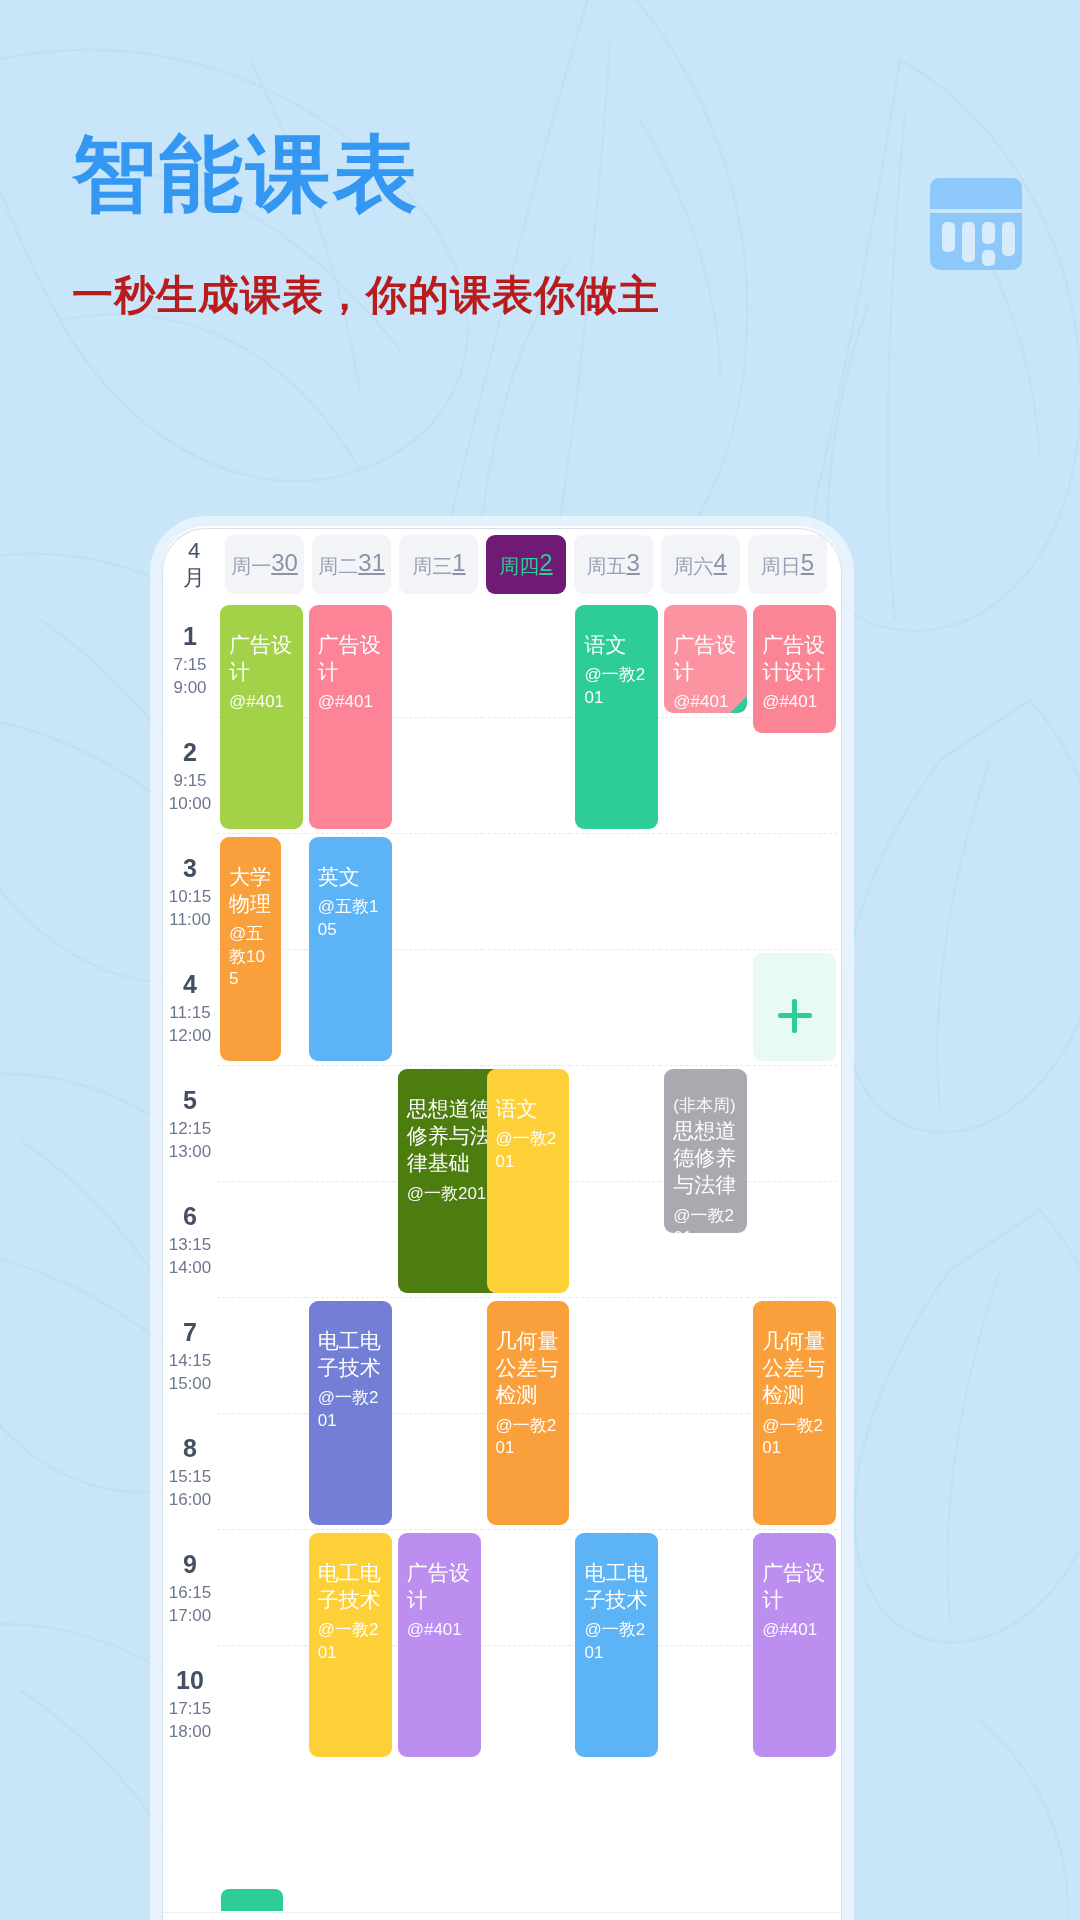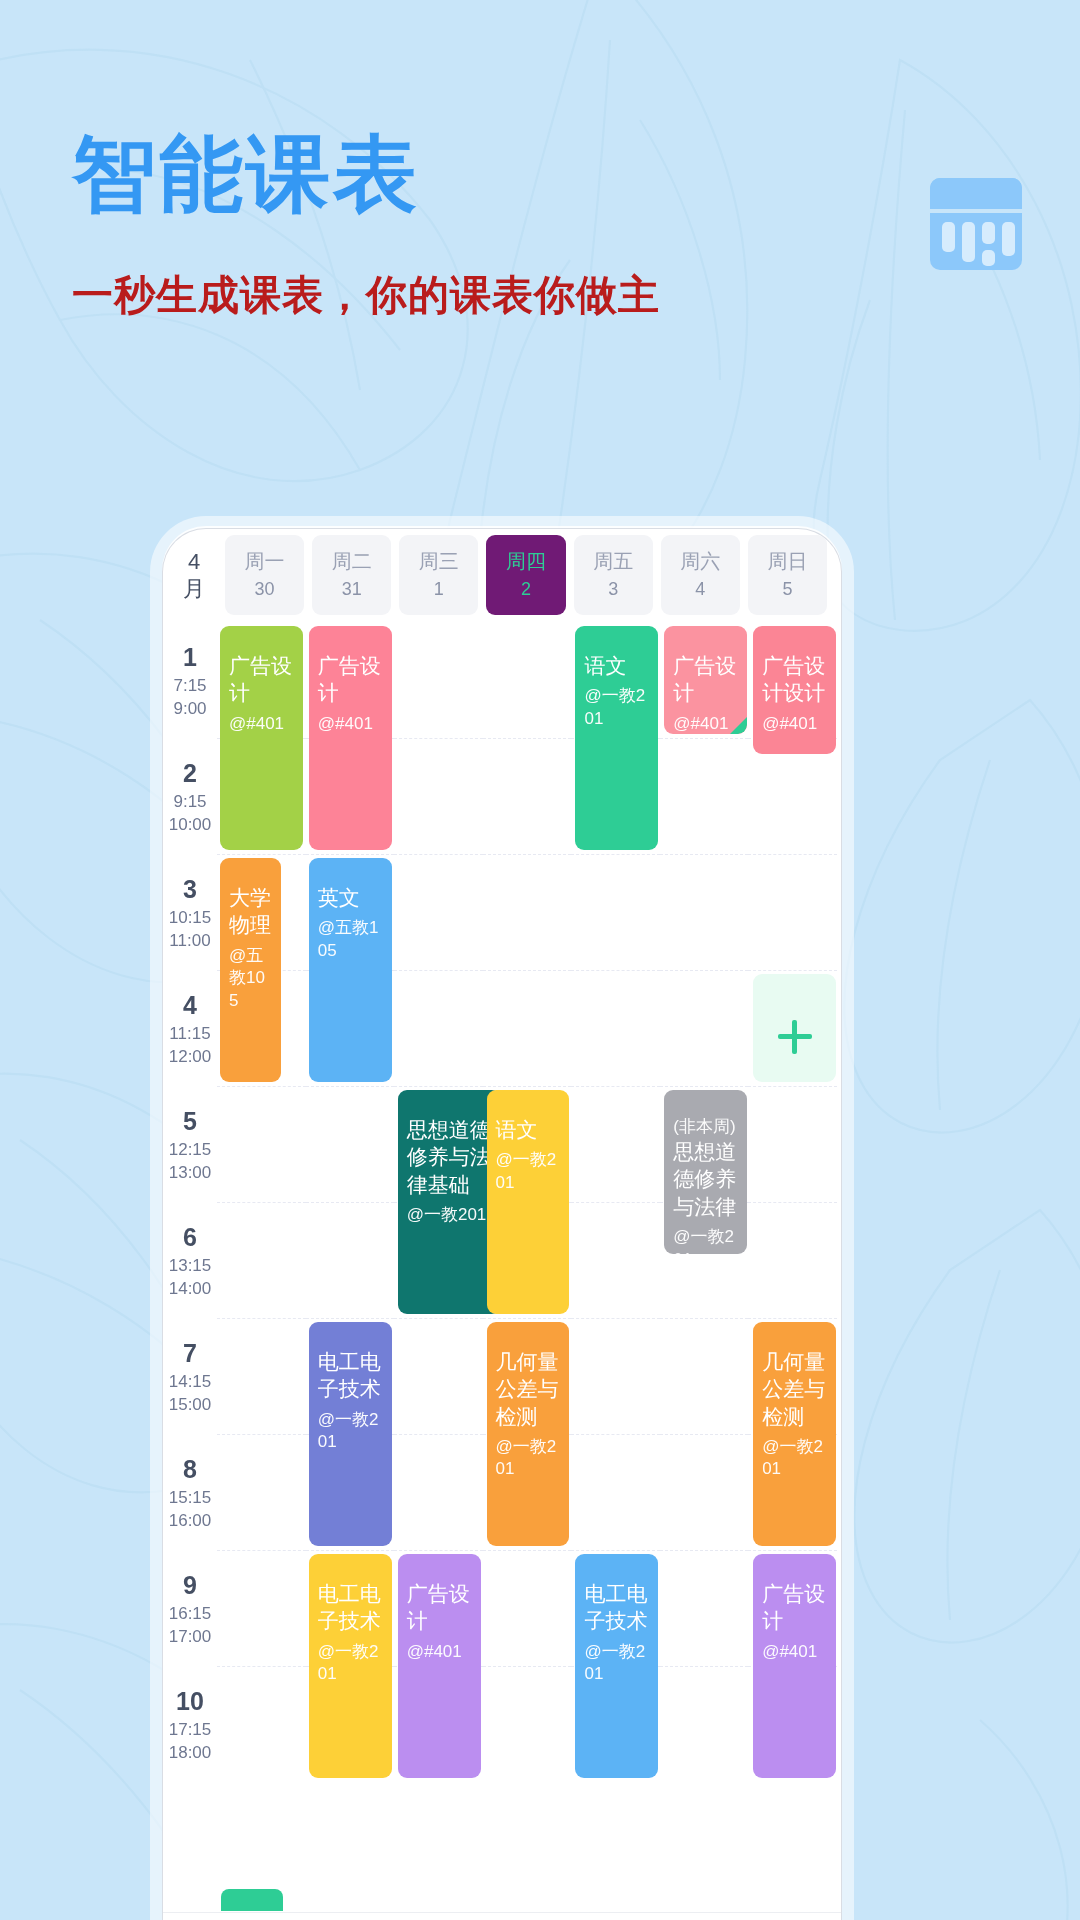--- a/index.html
+++ b/index.html
@@ -66,25 +66,25 @@
   .grid-wrap { padding: 0 4px 0 0; }
 
   .dayrow { display: flex; padding: 6px 6px 8px 4px; }
   .monthcell {
     width: 54px; flex: 0 0 54px; display: flex; flex-direction: column;
     align-items: center; justify-content: center;
     font-size: 22px; color: #454f63; line-height: 1.25; font-weight: 500;
   }
   .daycell {
     flex: 1 1 0; margin: 0 4px; border-radius: 9px; background: #f3f4f7;
-    display: flex; flex-direction: column; align-items: center; justify-content: center;
+    display: flex; flex-direction: row; align-items: flex-end; justify-content: center;
     padding: 11px 0 13px;
   }
   .daycell .dw { font-size: 20px; color: #9aa1b4; line-height: 1.5; }
-  .daycell .dn { font-size: 18px; color: #8b93a8; line-height: 1.45; }
+  .daycell .dn { font-size: 24px; color: #8b93a8; line-height: 1.45; text-decoration: underline; }
   .daycell.today { background: #701a75; }
   .daycell.today .dw, .daycell.today .dn { color: #2ecd95; }
 
   .body-rows { position: relative; }
   .srow { display: flex; height: 116px; }
   .timecell {
     width: 54px; flex: 0 0 54px; display: flex; flex-direction: column;
     align-items: center; justify-content: center; line-height: 1.35;
   }
   .timecell .no { font-size: 25px; font-weight: 700; color: #454f63; }
@@ -388,21 +388,21 @@
             <div class="cname">大学物理</div>
             <div class="cloc">@五教105</div>
           </div>
           <div class="course" style="left: 91.8571px; width: 82.8571px; top: 235px; height: 224px; background: rgb(92, 179, 245);">
             <div class="cname">英文</div>
             <div class="cloc">@五教105</div>
           </div>
           <div class="course addslot" style="left: 536.143px; width: 82.8571px; top: 351px; height: 108px; background: rgb(232, 251, 242);">
             <div class="pl"></div>
           </div>
-          <div class="course" style="left: 180.714px; width: 103px; top: 467px; height: 224px; background: #0f766e;">
+          <div class="course" style="left: 180.714px; width: 103px; top: 467px; height: 224px; background: #4d7c0f;">
             <div class="cname">思想道德修养与法律基础</div>
             <div class="cloc">@一教201</div>
           </div>
           <div class="course" style="left: 269.571px; width: 82.8571px; top: 467px; height: 224px; background: rgb(253, 208, 55);">
             <div class="cname">语文</div>
             <div class="cloc">@一教201</div>
           </div>
           <div class="course" style="left: 447.286px; width: 82.8571px; top: 467px; height: 164px; background: rgb(169, 170, 176);">
             <div class="cpre">(非本周)</div>
             <div class="cname">思想道德修养与法律</div>

